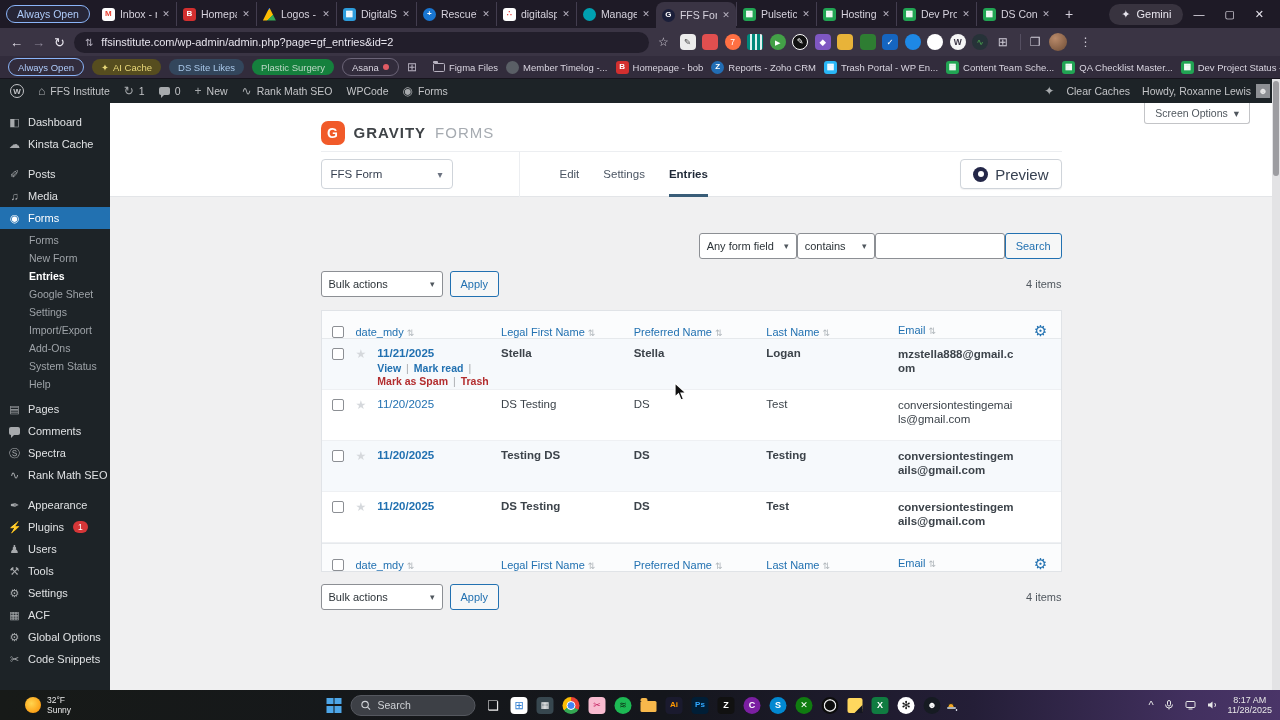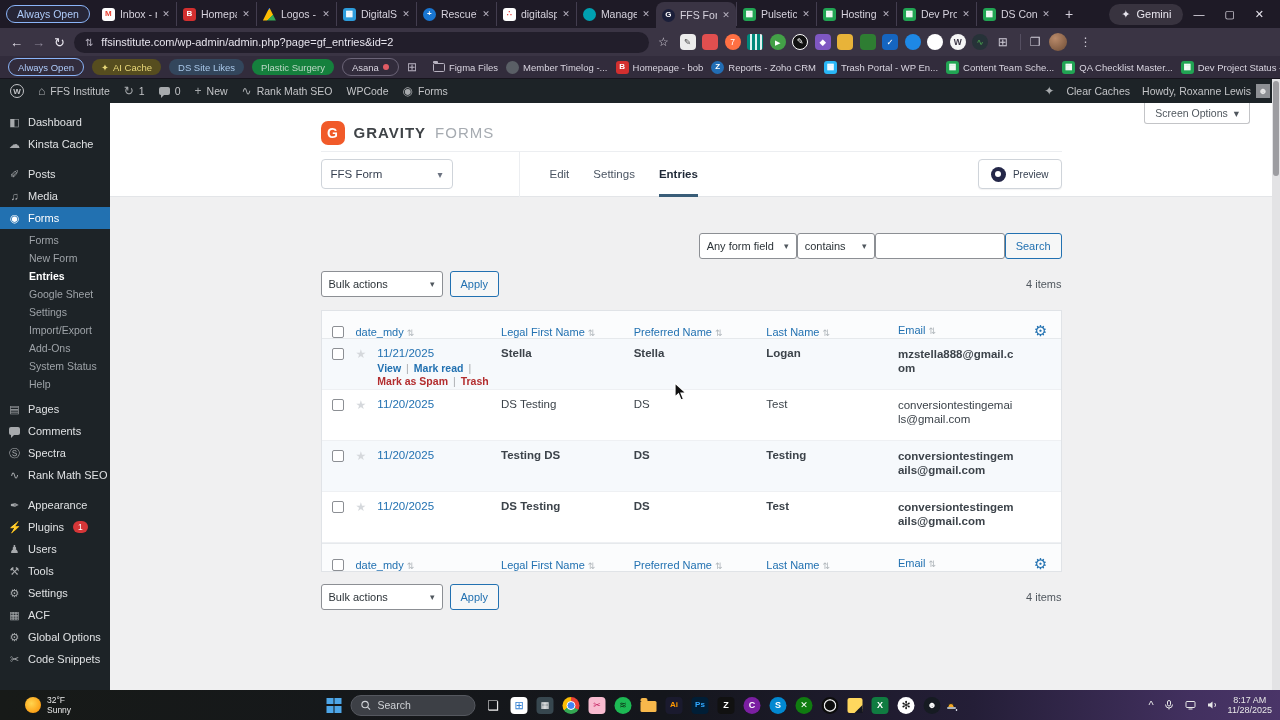--- a/index.html
+++ b/index.html
@@ -106,24 +106,24 @@
   .gfband{background:#fff;border-bottom:1px solid #e3e5e8;padding-top:11px}
   .gfwrap{width:741px;margin:0 auto}
   .gflogorow{height:37px;display:flex;align-items:center;gap:9px}
   .gflogo{width:24px;height:24px;background:#f15a29;border-radius:7px;display:flex;align-items:center;justify-content:center;color:#fff;font-weight:bold;font-size:14px}
   .gfgravity{font-size:15px;font-weight:bold;color:#3f4347;letter-spacing:1px}
   .gfforms{font-size:15px;color:#a6abb1;letter-spacing:1px}
   .gfnav{display:flex;align-items:center;height:45px;border-top:1px solid #eceef1;position:relative}
   .gfswitch{width:132px;height:30px;border:1px solid #cfd4da;border-radius:4px;display:flex;align-items:center;justify-content:space-between;padding:0 9px;font-size:11.5px;color:#374151;background:#fff}
   .gfswitch .crt{color:#6b7280;font-size:10px}
   .vdiv{width:1px;background:#eceef1;height:45px;margin-left:66px}
-  .gftabs{display:flex;margin-left:30px;gap:24px;height:45px}
+  .gftabs{display:flex;margin-left:40px;gap:24px;height:45px}
   .gftab{display:flex;align-items:center;font-size:11.5px;color:#4b5563;height:45px}
   .gftab.active{color:#1f2937;font-weight:bold;box-shadow:inset 0 -3px 0 #395d78}
-  .gfpreview{margin-left:auto;height:30px;border:1px solid #cfd4da;border-radius:4px;background:#fff;display:flex;align-items:center;gap:7px;padding:0 12px;font-size:10px;color:#374151;box-shadow:0 1px 1px rgba(16,24,40,.05)}
+  .gfpreview{margin-left:auto;height:30px;border:1px solid #cfd4da;border-radius:4px;background:#fff;display:flex;align-items:center;gap:7px;padding:0 12px;font-size:15px;color:#374151;box-shadow:0 1px 1px rgba(16,24,40,.05)}
   .eye{width:15px;height:15px;border-radius:50%;background:#242748;position:relative}
   .eye::after{content:"";position:absolute;inset:4.5px;background:#fff;border-radius:50%}
 
   .listwrap{width:741px;margin:36px auto 0}
   .filters{font-size:11px;color:#50575e}
   .filters .fall{color:#3c434a;font-weight:bold}
   .filters .flink{color:#2271b1}
   .filters .fcount{color:#50575e}
   .sep::after{content:"|";color:#a7aaad;margin:0 5px;font-weight:normal}
   .searchrow{display:flex;justify-content:flex-end;align-items:center;margin-top:3px}
@@ -147,21 +147,21 @@
   .c-date{width:124px}
   .c-f{width:133px}.c-p{width:133px}.c-l{width:132px}
   .c-e{width:123px;word-break:break-all;line-height:14px;padding-right:6px}
   .c-g{width:40px;text-align:center;color:#2271b1;font-size:15px;line-height:1}
   .trow{display:flex;align-items:flex-start;font-size:11.5px;color:#3c434a;border-bottom:1px solid #eef0f3;min-height:51px;padding-top:8px}
   .trow.alt{background:#f6f9fc}
   .trow.unread .cval{font-weight:bold}
   .trow .c-cb{padding-top:1px}
   .cbx{width:12px;height:12px;border:1px solid #8c8f94;border-radius:2px;background:#fff}
   .dlink{color:#2271b1}
-  .trow.unread .dlink{font-weight:normal}
+  .trow.unread .dlink{font-weight:bold}
   .ractions{font-size:10.5px;line-height:13px;margin-top:3px;white-space:nowrap}
   .ra{color:#2271b1;font-weight:bold}
   .ra.red{color:#b32d2e}
 
   
   .taskbar{position:absolute;left:0;right:0;bottom:0;height:30px;background:linear-gradient(90deg,#171a18 0%,#14161c 52%,#241e37 76%,#42305f 93%,#4a3568 100%);display:flex;align-items:center;color:#e8e8e8}
   .weather{display:flex;align-items:center;gap:6px;margin-left:25px}
   .sun{width:16px;height:16px;border-radius:50%;background:radial-gradient(circle at 40% 40%,#ffd54f,#fb8c00)}
   .wtxt{font-size:8.5px;line-height:10px;color:#e8e8e8}
   .tkcenter{position:absolute;left:50%;transform:translateX(-50%);display:flex;align-items:center;gap:9px;height:30px}

